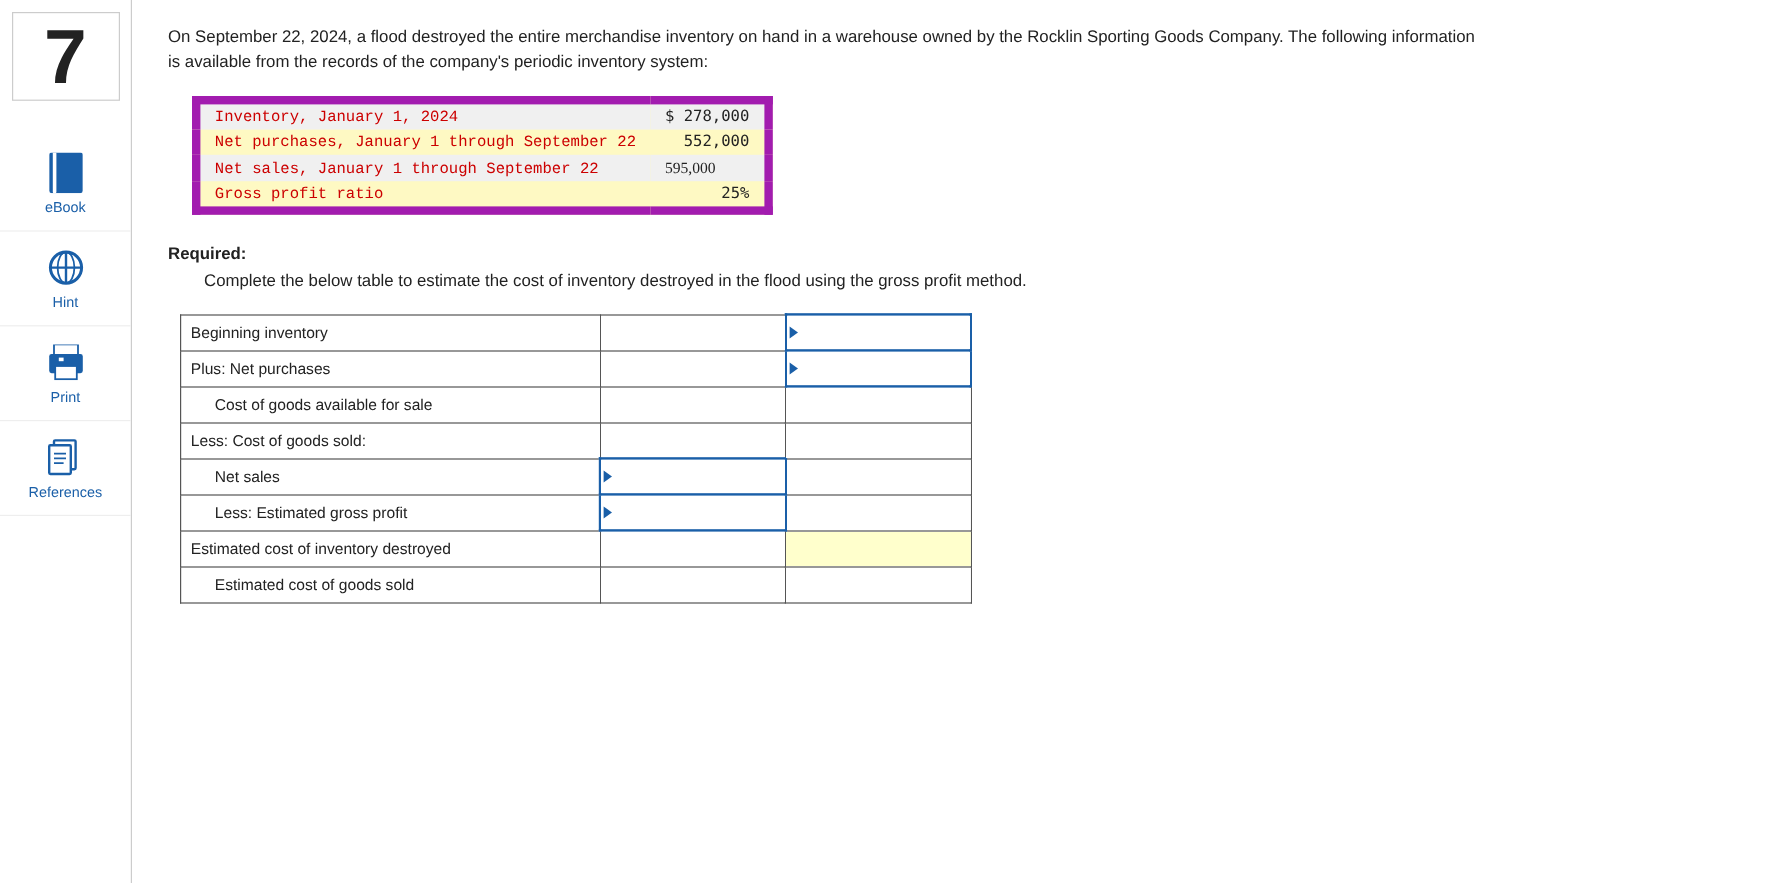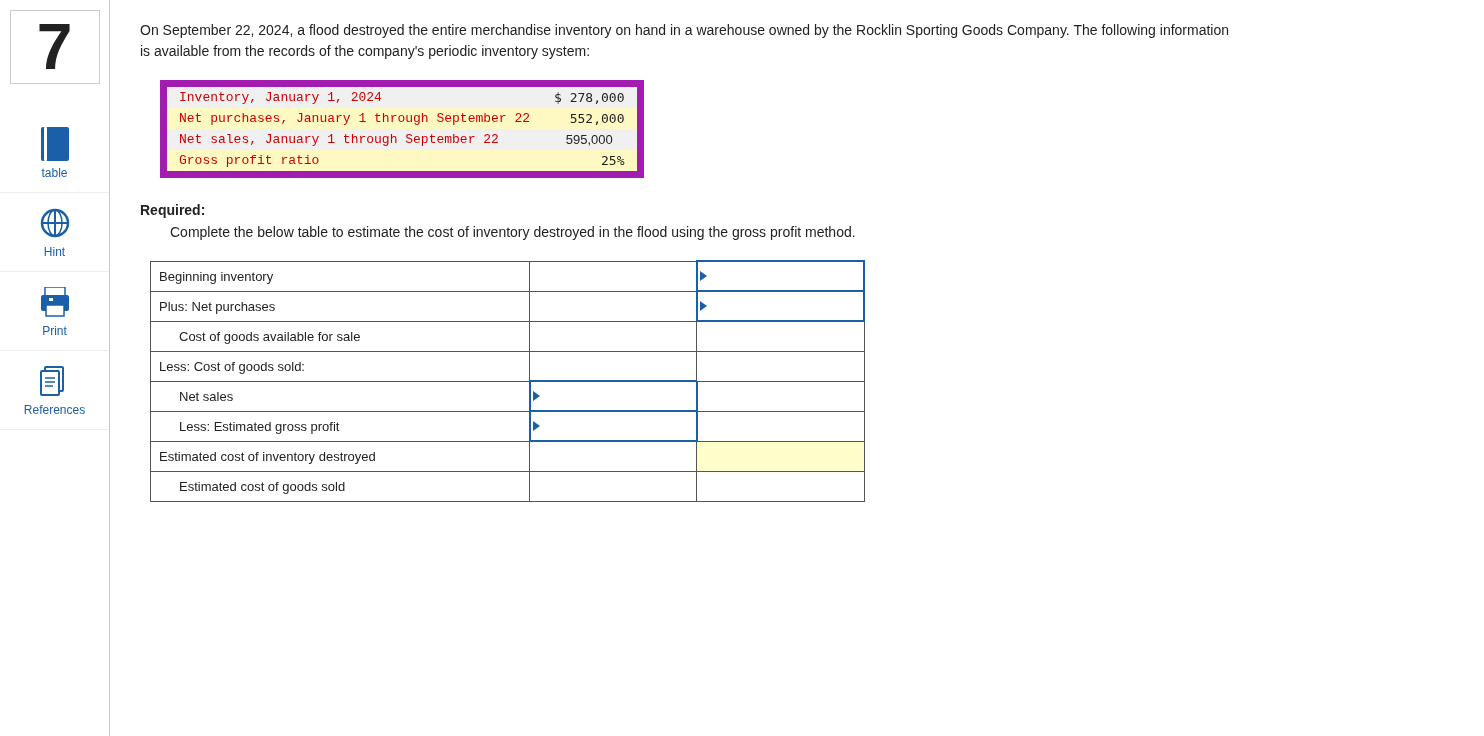--- a/index.html
+++ b/index.html
@@ -102,21 +102,21 @@
     .required-text {
       margin-bottom: 20px;
       font-size: 14px;
       margin-left: 30px;
     }
 
     
     .answer-table {
       border-collapse: collapse;
       margin-left: 10px;
-      width: 715px;
+      width: 660px;
     }
     .answer-table td {
       border: 1px solid #555;
       height: 30px;
       font-size: 13px;
       padding: 0 8px;
     }
     .answer-table td.label-cell {
       width: 340px;
       font-weight: normal;
@@ -155,21 +155,21 @@
 <div class="sidebar">
   <div class="question-number-box">7</div>
 
   <div class="sidebar-item">
     <div class="sidebar-icon">
       <svg width="28" height="34" viewBox="0 0 28 34">
         <rect x="0" y="0" width="28" height="34" rx="2" ry="2" fill="#1a5fa8"></rect>
         <rect x="3" y="0" width="3" height="34" rx="1" fill="#fff"></rect>
       </svg>
     </div>
-    <span>table</span>
+    <span>eBook</span>
   </div>
 
   <div class="sidebar-item">
     <div class="sidebar-icon">
       <svg width="30" height="30" viewBox="0 0 30 30">
         <circle cx="15" cy="15" r="13" fill="none" stroke="#1a5fa8" stroke-width="2.5"></circle>
         <line x1="2" y1="15" x2="28" y2="15" stroke="#1a5fa8" stroke-width="2"></line>
         <line x1="15" y1="2" x2="15" y2="28" stroke="#1a5fa8" stroke-width="2"></line>
         <ellipse cx="15" cy="15" rx="7" ry="13" fill="none" stroke="#1a5fa8" stroke-width="1.5"></ellipse>
       </svg>
@@ -211,21 +211,21 @@
         <tr>
           <td style="color: rgb(204, 0, 0);">Inventory, January 1, 2024</td>
           <td style="text-align: right; font-family: monospace;">$ 278,000</td>
         </tr>
         <tr>
           <td style="color: rgb(204, 0, 0);">Net purchases, January 1 through September 22</td>
           <td style="text-align: right; font-family: monospace;">552,000</td>
         </tr>
         <tr>
           <td style="color: rgb(204, 0, 0);">Net sales, January 1 through September 22</td>
-          <td style="text-align: center; font-family: Liberation Sans, sans-serif;">595,000</td>
+          <td style="text-align: left; font-family: Liberation Serif, serif;">595,000</td>
         </tr>
         <tr>
           <td style="color: rgb(204, 0, 0);">Gross profit ratio</td>
           <td style="text-align: right; font-family: monospace;">25%</td>
         </tr>
       </tbody>
   </table>
 
   <p class="required-label">Required:</p>
   <p class="required-text">Complete the below table to estimate the cost of inventory destroyed in the flood using the gross profit method.</p>

